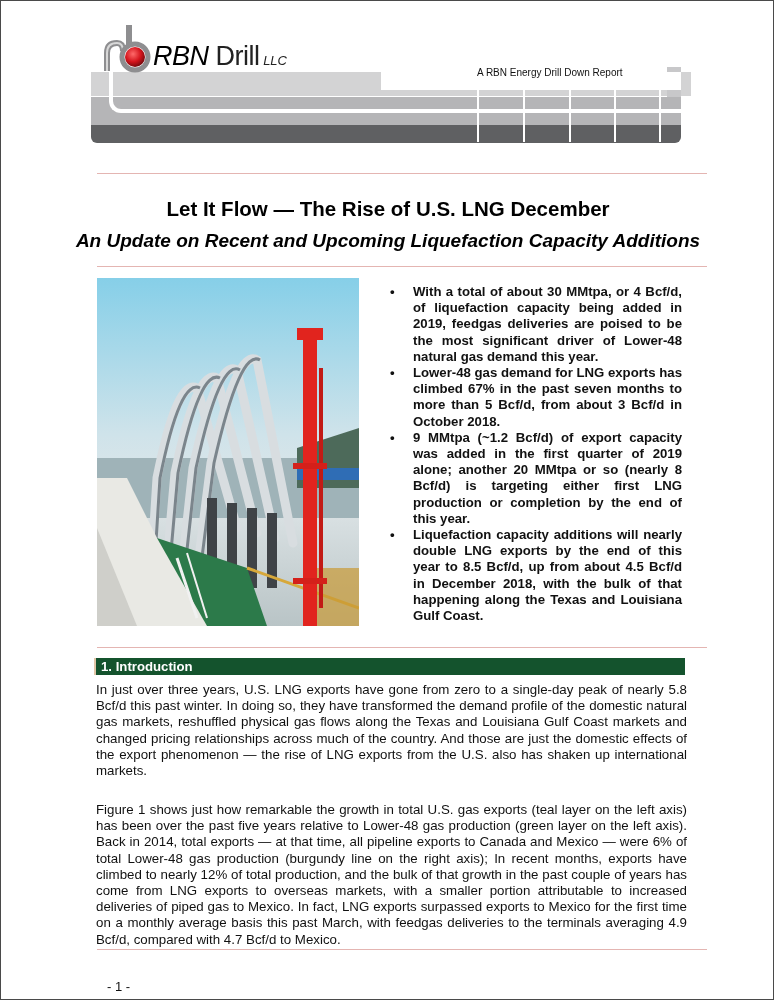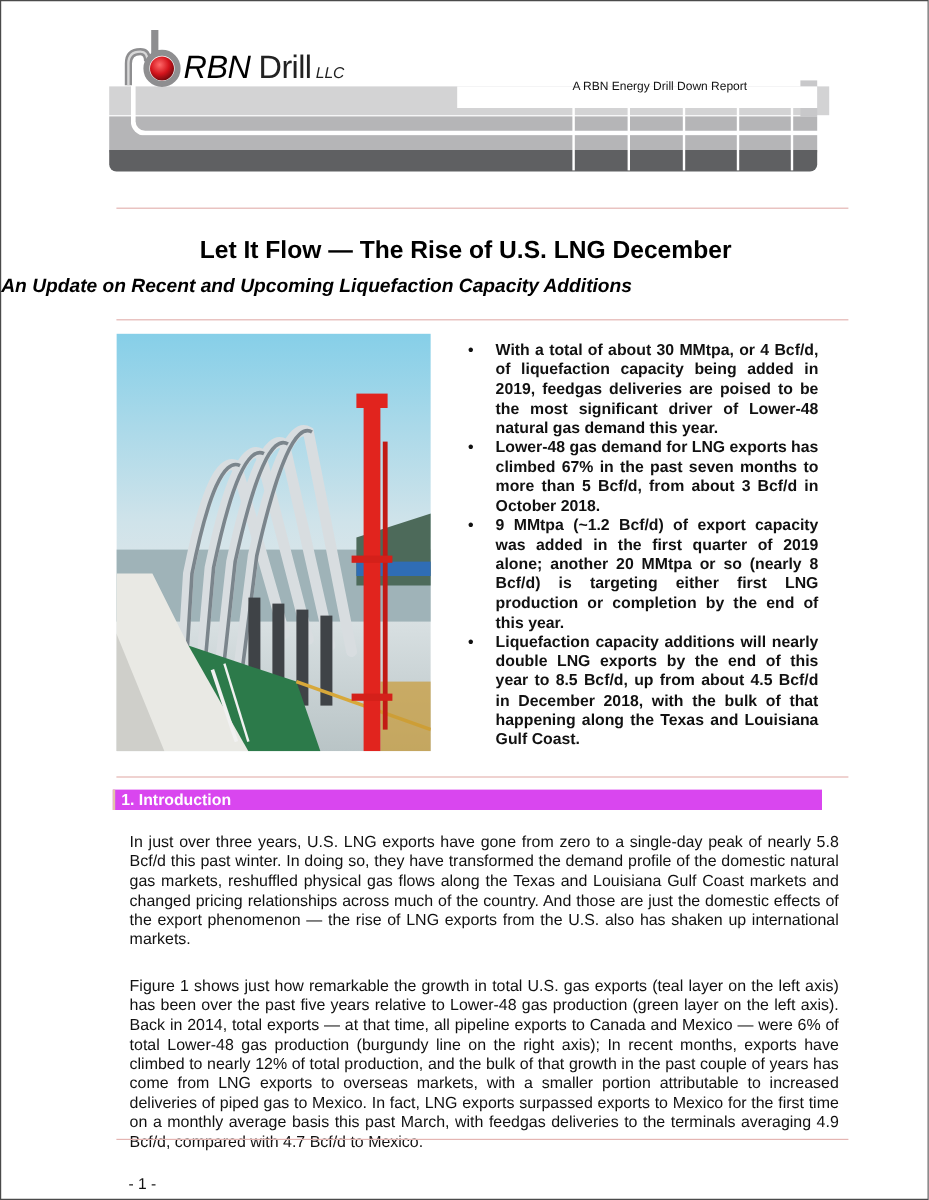--- a/index.html
+++ b/index.html
@@ -19,32 +19,32 @@
   .logo-mark { position:absolute; left:10px; top:2px; width:50px; height:50px; }
   .logo-text { position:absolute; left:62px; top:20px; font-size:27px; line-height:30px; letter-spacing:-0.5px; white-space:nowrap; }
   .logo-text .rbn { color:#000000;font-style:italic; }
   .logo-text .energy { color:#222; }
   .logo-text .llc { font-size:13px; color:#222; letter-spacing:0;font-style:italic; }
   .report-label { position:absolute; left:386px; top:46px; font-size:10px; color:#111; white-space:nowrap; }
 
   .rule { position:absolute; left:96px; width:610px; height:1px; background:#e4b5b2; }
 
   .title { position:absolute; left:0; width:774px; top:196px; text-align:center; font-size:20.5px; font-weight:bold; }
-  .subtitle { position:absolute; left:0; width:774px; top:229px; font-size:16px; font-weight:bold; font-style:italic; }
+  .subtitle { position:absolute; left:0; width:774px; top:229px; text-align:center; font-size:19px; font-weight:bold; font-style:italic; }
 
   
   .photo { position:absolute; left:96px; top:277px; width:262px; height:348px; overflow:hidden; }
 
   
   .bullets { position:absolute; left:388px; top:283px; width:293px; margin:0; padding:0; list-style:none; }
   .bullets li { position:relative; padding-left:24px; font-size:13.2px; font-weight:bold; line-height:16.2px; text-align:justify; color:#111; }
   .bullets li .dot { position:absolute; left:1px; top:0; }
 
-  .section-head { position:absolute; left:93px; top:657px; width:591px; height:17px; background:#d946ef; color:#fff; font-weight:bold; font-size:13.2px; line-height:17px; box-sizing:border-box; padding-left:5px; border-left:2px solid #e2c6a8; }
-  .para { position:absolute; left:95px; width:591px; font-size:13.3px; line-height:16.2px; text-align:justify; color:#111; margin:12px; }
+  .section-head { position:absolute; left:93px; top:657px; width:591px; height:17px; background:#14532d; color:#fff; font-weight:bold; font-size:13.2px; line-height:17px; box-sizing:border-box; padding-left:5px; border-left:2px solid #e2c6a8; }
+  .para { position:absolute; left:95px; width:591px; font-size:13.3px; line-height:16.2px; text-align:justify; color:#111; margin:0; }
 
   .copyright { position:absolute; left:0; width:774px; top:962px; text-align:center; font-size:13px; color:#111; }
   .pagenum { position:absolute; left:106px; top:978px; font-size:13px; color:#111; }
 </style>
 </head>
 <body>
 
 <div class="page">
 
   <div class="banner">

